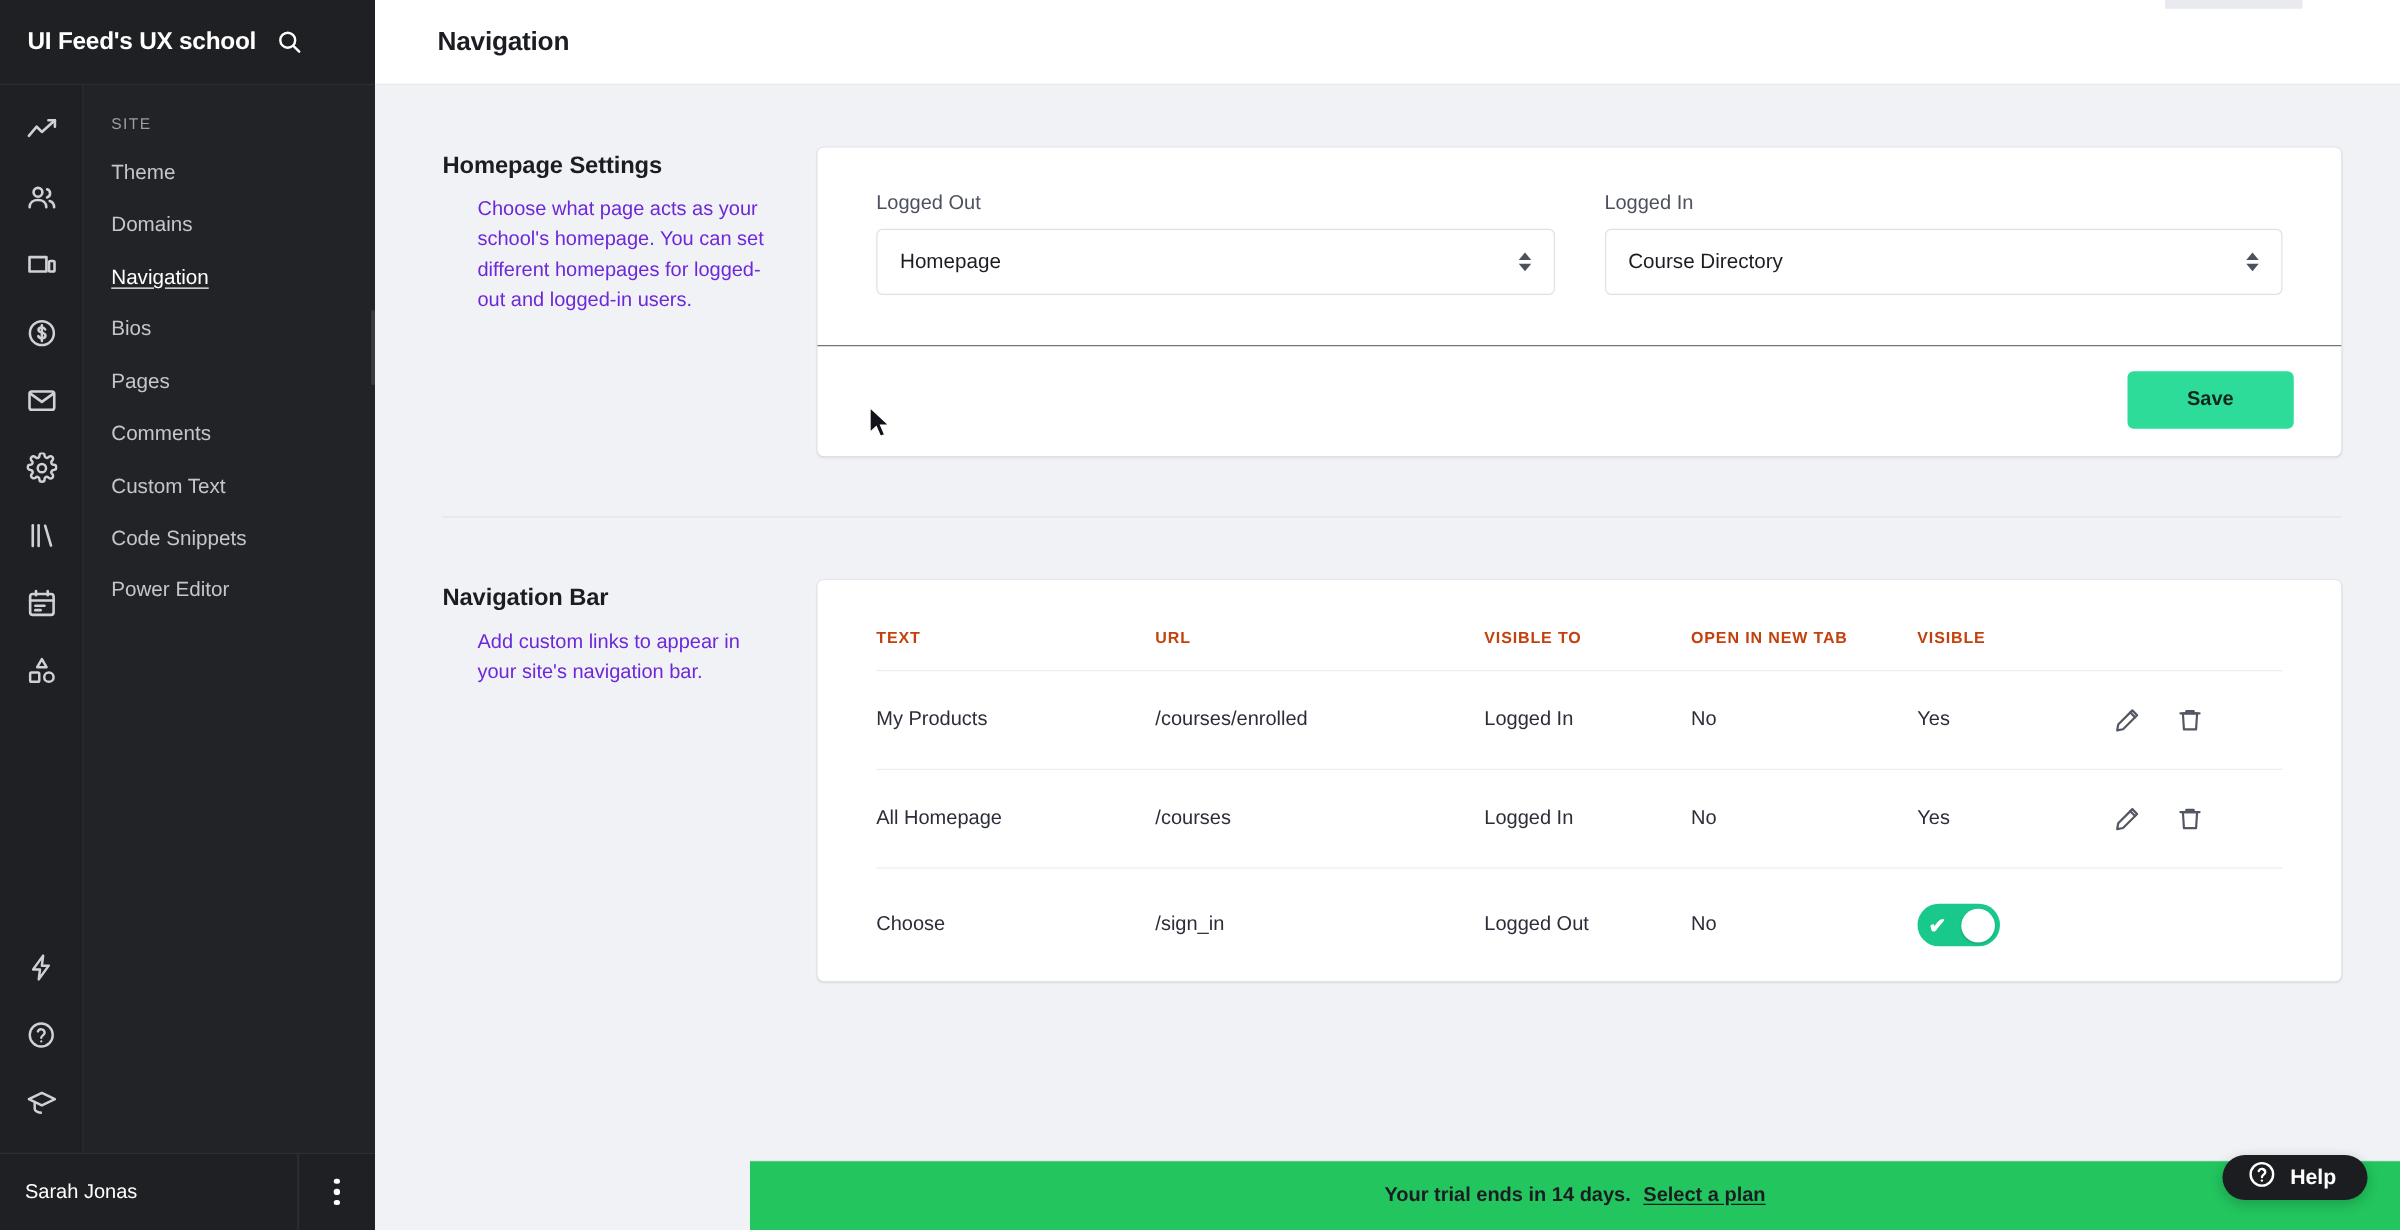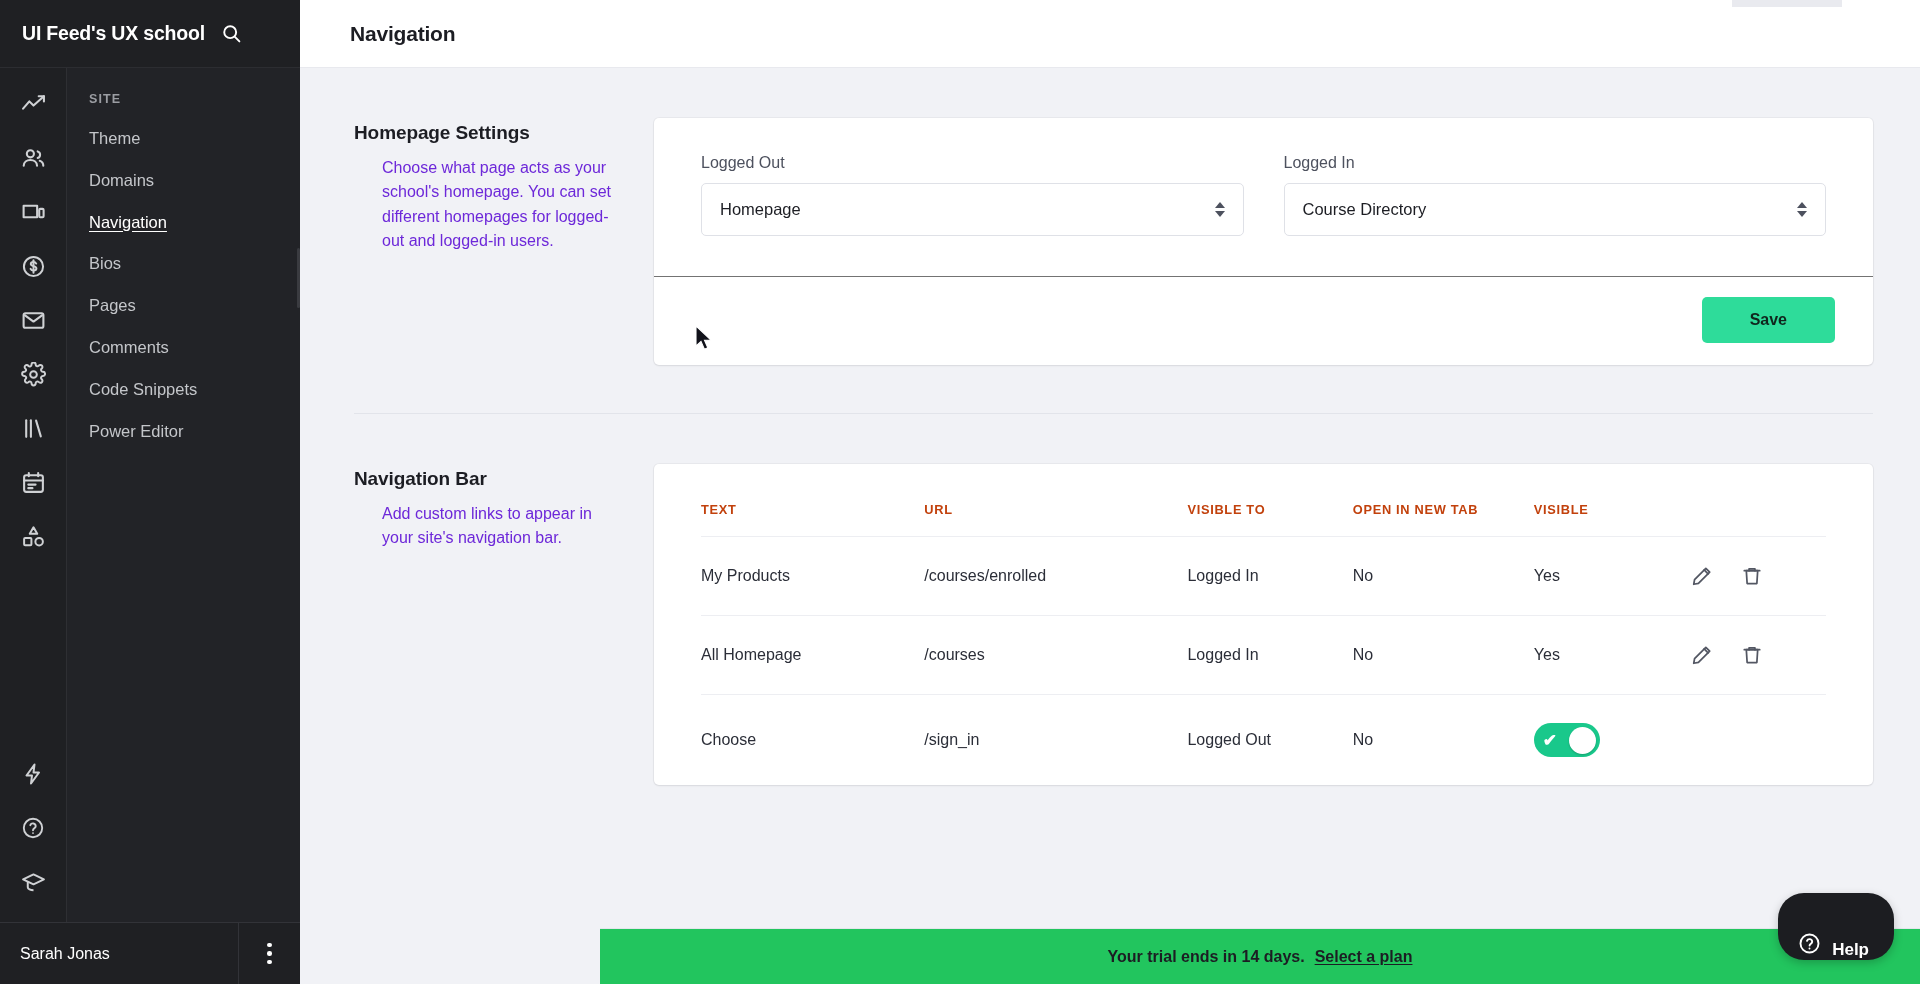--- a/index.html
+++ b/index.html
@@ -52,21 +52,21 @@
   }
   .railicon svg { display: block; }
   .rail-spacer { flex: 1 1 auto; }
   .rail-bottom { padding-bottom: 8px; display:flex; flex-direction:column; align-items:center; }
 
   .submenu {
     flex: 1 1 auto; background: #222327;
     padding: 24px 0 0 0; position: relative;
   }
   .submenu-title {
-    color: #9b9da2; font-size: 12.5px; font-weight: 700;
+    color: #9b9da2; font-size: 12.5px; font-weight: 400;
     letter-spacing: 1.1px; padding: 0 0 12px 22px;
   }
   .submenu-item {
     display: block; color: #c4c6ca; font-size: 16.5px;
     padding: 11px 0 11px 22px; cursor: pointer; text-decoration: none;
     line-height: 1.2;
   }
   .submenu-item.active { color: #ffffff; text-decoration: underline; text-underline-offset: 3px; }
   .submenu::after {
     content:""; position:absolute; right:0; top:180px; width:3px; height:60px;
@@ -198,22 +198,22 @@
     display: flex; align-items: center; justify-content: center;
     font-size: 16px; color: #1c1d23; font-weight: 700;
     border-top: 1px solid #e4e6ec;
     z-index: 5;
   }
   .trialbar a { color: #1c1d23; margin-left: 10px; text-decoration: underline; text-underline-offset: 2px; cursor:pointer; }
 
   .help-btn {
     position: absolute; right: 26px; bottom: 24px;
     background: #1c1d21; color: #fff;
-    border-radius: 26px; height: 67px;
-    display: flex; align-items: flex-end; gap: 11px;
+    border-radius: 26px; height: 36px;
+    display: flex; align-items: center; gap: 11px;
     padding: 0 25px 0 20px; cursor: pointer;
     box-shadow: 0 3px 10px rgba(0,0,0,.22); z-index: 30;
     font-size: 17px; font-weight: 700;
   }
 
   .cursor { position: absolute; left: 396px; top: 326px; z-index: 40; pointer-events: none; }
   .topnotch { position:absolute; right:78px; top:0; width:110px; height:7px; background:#e9eaef; z-index:20; }
 </style>
 </head>
 <body>
@@ -325,20 +325,21 @@
 
       <div class="submenu">
         <div class="submenu-title">SITE</div>
 
         <a class="submenu-item">Theme</a>
         <a class="submenu-item">Domains</a>
         <a class="submenu-item active">Navigation</a>
         <a class="submenu-item">Bios</a>
         <a class="submenu-item">Pages</a>
         <a class="submenu-item">Comments</a>
+        <a class="submenu-item">Custom Text</a>
         <a class="submenu-item">Code Snippets</a>
         <a class="submenu-item">Power Editor</a>
       </div>
     </div>
 
     <div class="userbar">
       <div class="userbar-name">Sarah Jonas</div>
       <div class="userbar-menu">
         <span class="dots">
             <i></i>

